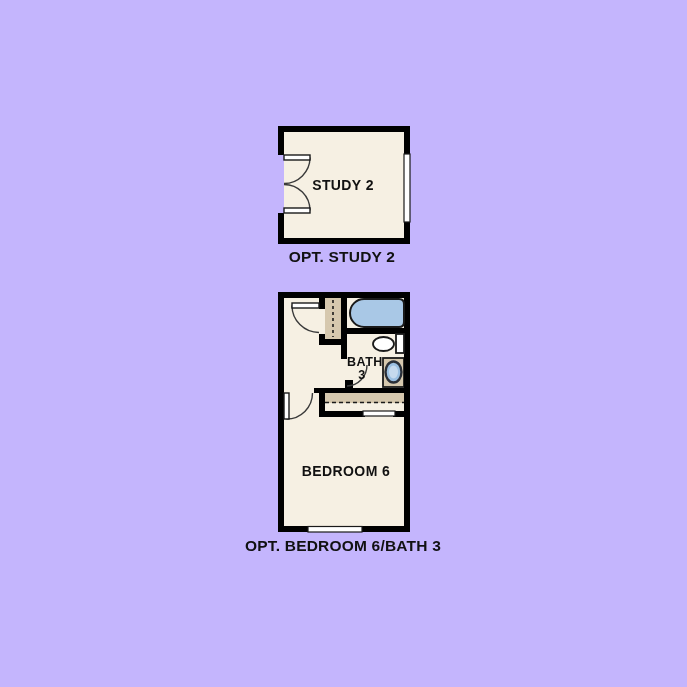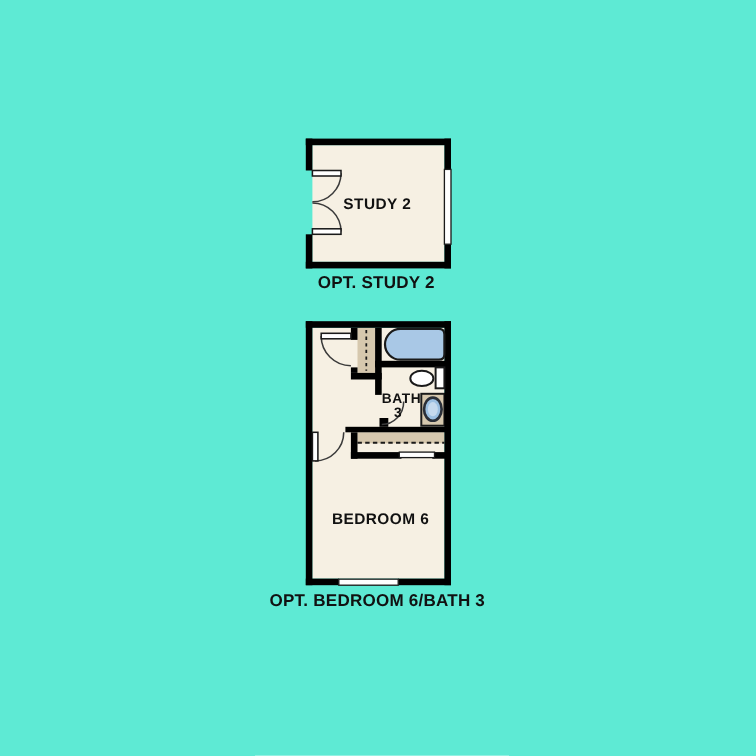--- a/index.html
+++ b/index.html
@@ -1,17 +1,17 @@
 <!DOCTYPE html>
 <html><head>
 <meta charset="utf-8">
 <style>
   html,body{margin:0;padding:0;}
   body{width:687px;height:687px;background:#ffffff;font-family:"Liberation Sans",sans-serif;}
-  .canvas{position:relative;width:687px;height:687px;background:#5eead4;overflow:hidden;}
+  .canvas{position:relative;width:687px;height:687px;background:#c4b5fd;overflow:hidden;}
   svg{position:absolute;left:0;top:0;}
   svg text{font-family:"Liberation Sans",sans-serif;font-weight:700;fill:#111111;text-anchor:middle;}
   .room-label{font-size:14px;letter-spacing:0.4px;}
   .bath-label{font-size:12.5px;letter-spacing:0.5px;}
   .caption{font-size:15.5px;letter-spacing:0.2px;}
   .fixture{fill:#ffffff;stroke:#1a1a1a;stroke-width:1.8;}
   .leaf{fill:#ffffff;stroke:#1a1a1a;stroke-width:1.4;}
   .swing{fill:none;stroke:#3a3a3a;stroke-width:1.4;}
   .winbar{fill:#ffffff;stroke:#1a1a1a;stroke-width:1.2;}
   .shelf-dash{stroke:#1a1a1a;stroke-width:1.6;fill:none;}

